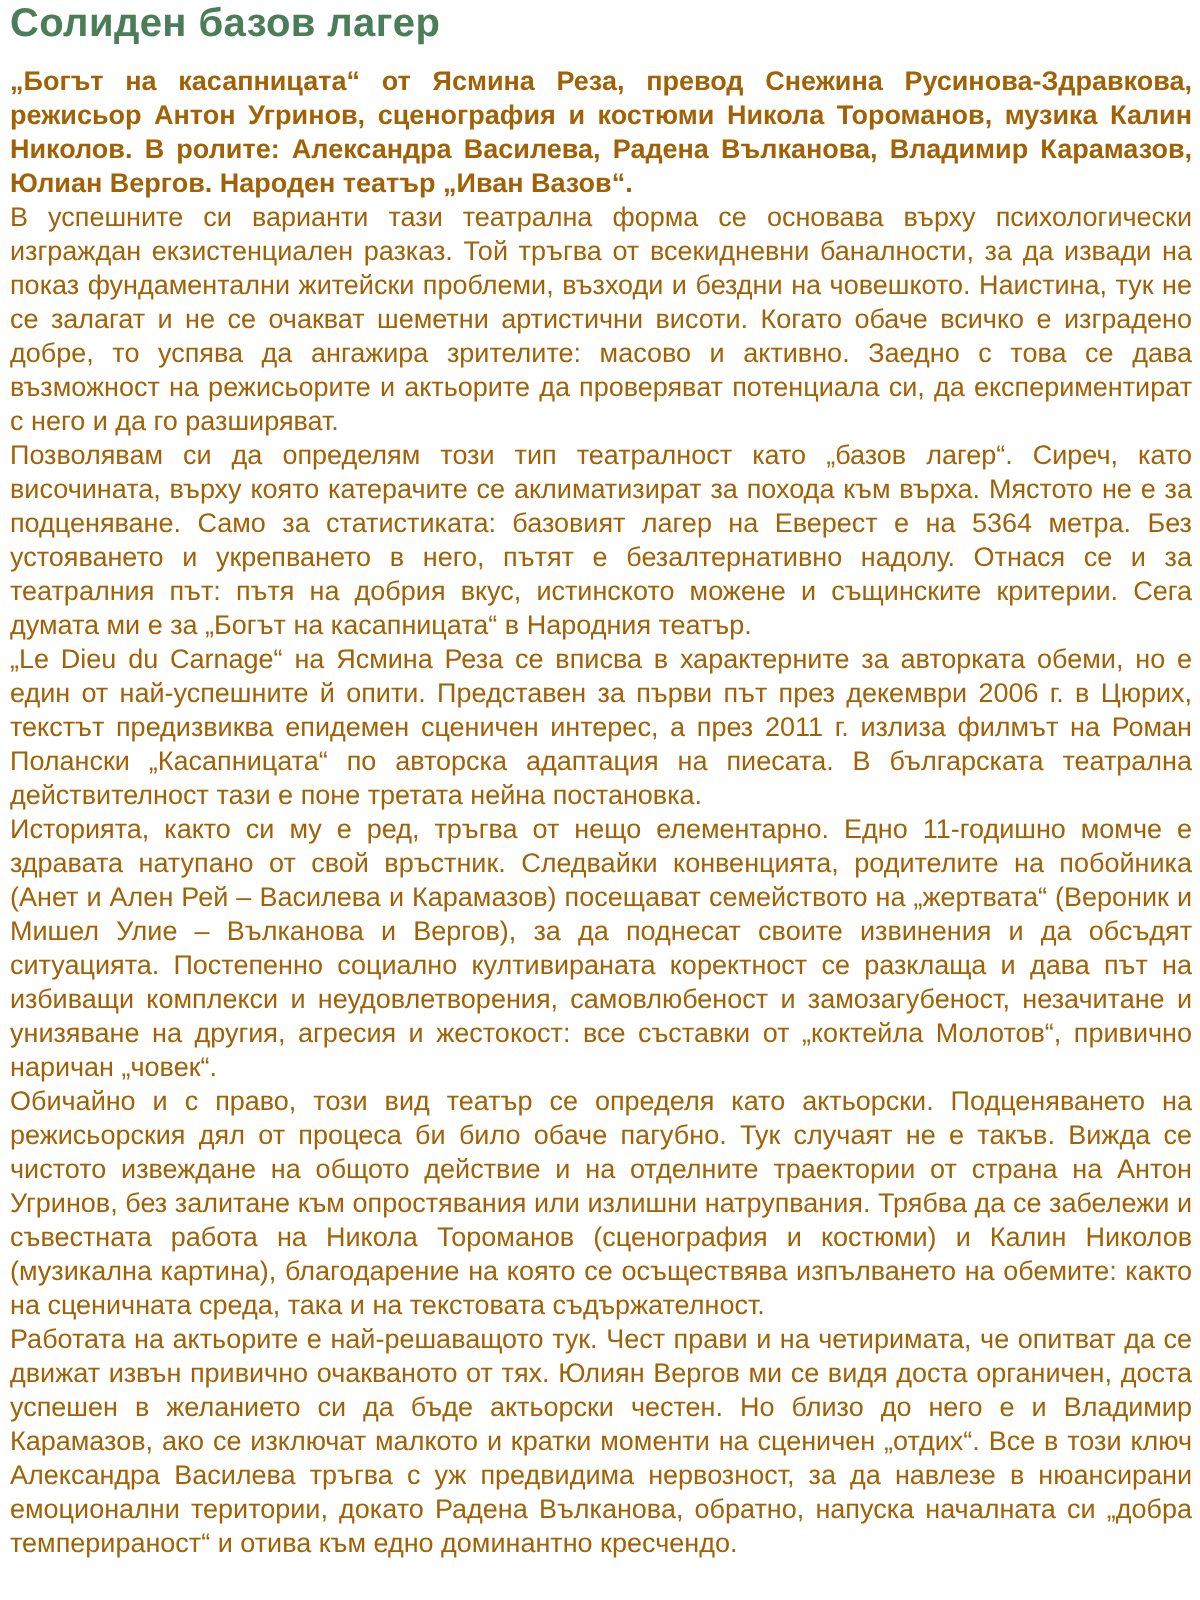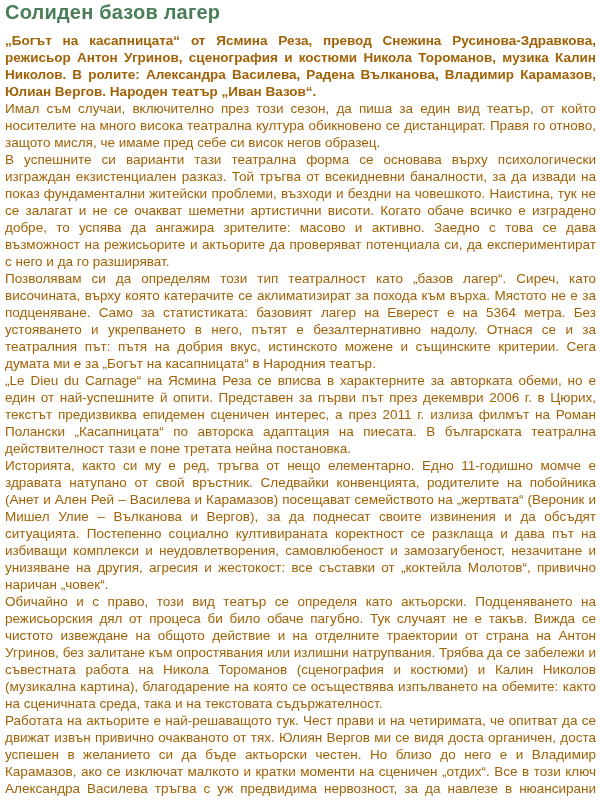--- a/index.html
+++ b/index.html
@@ -35,21 +35,20 @@
     font-weight: bold;
   }
 </style>
 </head>
 <body>
 
 <div class="page">
   <h1 class="page-title">Солиден базов лагер</h1>
   <div class="article">
     <p class="credits">„Богът на касапницата“ от Ясмина Реза, превод Снежина Русинова-Здравкова, режисьор Антон Угринов, сценография и костюми Никола Тороманов, музика Калин Николов. В ролите: Александра Василева, Радена Вълканова, Владимир Карамазов, Юлиан Вергов. Народен театър „Иван Вазов“.</p>
-    <p>Имал съм случаи, включително през този сезон, да пиша за един вид театър, от който носителите на много висока театрална култура обикновено се дистанцират. Правя го отново, защото мисля, че имаме пред себе си висок негов образец.</p>
     <p>В успешните си варианти тази театрална форма се основава върху психологически изграждан екзистенциален разказ. Той тръгва от всекидневни баналности, за да извади на показ фундаментални житейски проблеми, възходи и бездни на човешкото. Наистина, тук не се залагат и не се очакват шеметни артистични висоти. Когато обаче всичко е изградено добре, то успява да ангажира зрителите: масово и активно. Заедно с това се дава възможност на режисьорите и актьорите да проверяват потенциала си, да експериментират с него и да го разширяват.</p>
     <p>Позволявам си да определям този тип театралност като „базов лагер“. Сиреч, като височината, върху която катерачите се аклиматизират за похода към върха. Мястото не е за подценяване. Само за статистиката: базовият лагер на Еверест е на 5364 метра. Без устояването и укрепването в него, пътят е безалтернативно надолу. Отнася се и за театралния път: пътя на добрия вкус, истинското можене и същинските критерии. Сега думата ми е за „Богът на касапницата“ в Народния театър.</p>
     <p>„Le Dieu du Carnage“ на Ясмина Реза се вписва в характерните за авторката обеми, но е един от най-успешните й опити. Представен за първи път през декември 2006 г. в Цюрих, текстът предизвиква епидемен сценичен интерес, а през 2011 г. излиза филмът на Роман Полански „Касапницата“ по авторска адаптация на пиесата. В българската театрална действителност тази е поне третата нейна постановка.</p>
     <p>Историята, както си му е ред, тръгва от нещо елементарно. Едно 11-годишно момче е здравата натупано от свой връстник. Следвайки конвенцията, родителите на побойника (Анет и Ален Рей – Василева и Карамазов) посещават семейството на „жертвата“ (Вероник и Мишел Улие – Вълканова и Вергов), за да поднесат своите извинения и да обсъдят ситуацията. Постепенно социално култивираната коректност се разклаща и дава път на избиващи комплекси и неудовлетворения, самовлюбеност и замозагубеност, незачитане и унизяване на другия, агресия и жестокост: все съставки от „коктейла Молотов“, привично наричан „човек“.</p>
     <p>Обичайно и с право, този вид театър се определя като актьорски. Подценяването на режисьорския дял от процеса би било обаче пагубно. Тук случаят не е такъв. Вижда се чистото извеждане на общото действие и на отделните траектории от страна на Антон Угринов, без залитане към опростявания или излишни натрупвания. Трябва да се забележи и съвестната работа на Никола Тороманов (сценография и костюми) и Калин Николов (музикална картина), благодарение на която се осъществява изпълването на обемите: както на сценичната среда, така и на текстовата съдържателност.</p>
     <p>Работата на актьорите е най-решаващото тук. Чест прави и на четиримата, че опитват да се движат извън привично очакваното от тях. Юлиян Вергов ми се видя доста органичен, доста успешен в желанието си да бъде актьорски честен. Но близо до него е и Владимир Карамазов, ако се изключат малкото и кратки моменти на сценичен „отдих“. Все в този ключ Александра Василева тръгва с уж предвидима нервозност, за да навлезе в нюансирани емоционални територии, докато Радена Вълканова, обратно, напуска началната си „добра темперираност“ и отива към едно доминантно кресчендо.</p>
 
   </div>
 </div>
 

